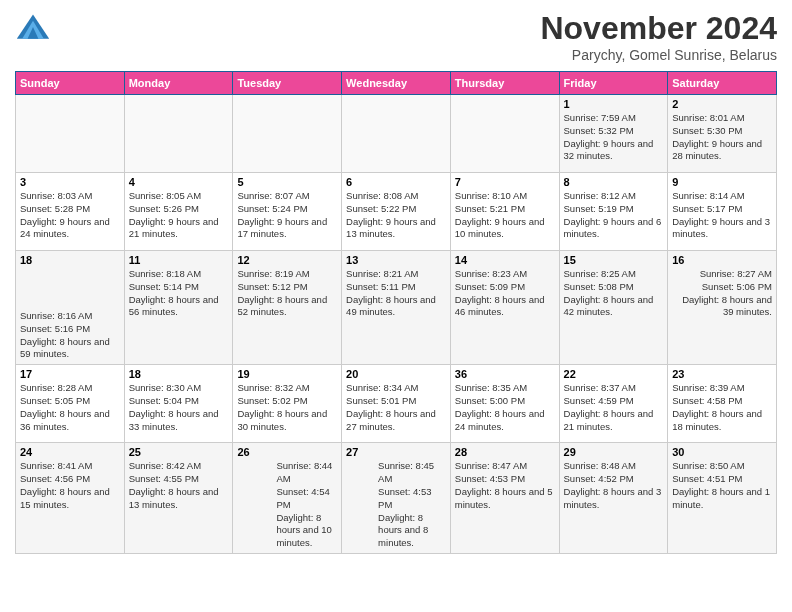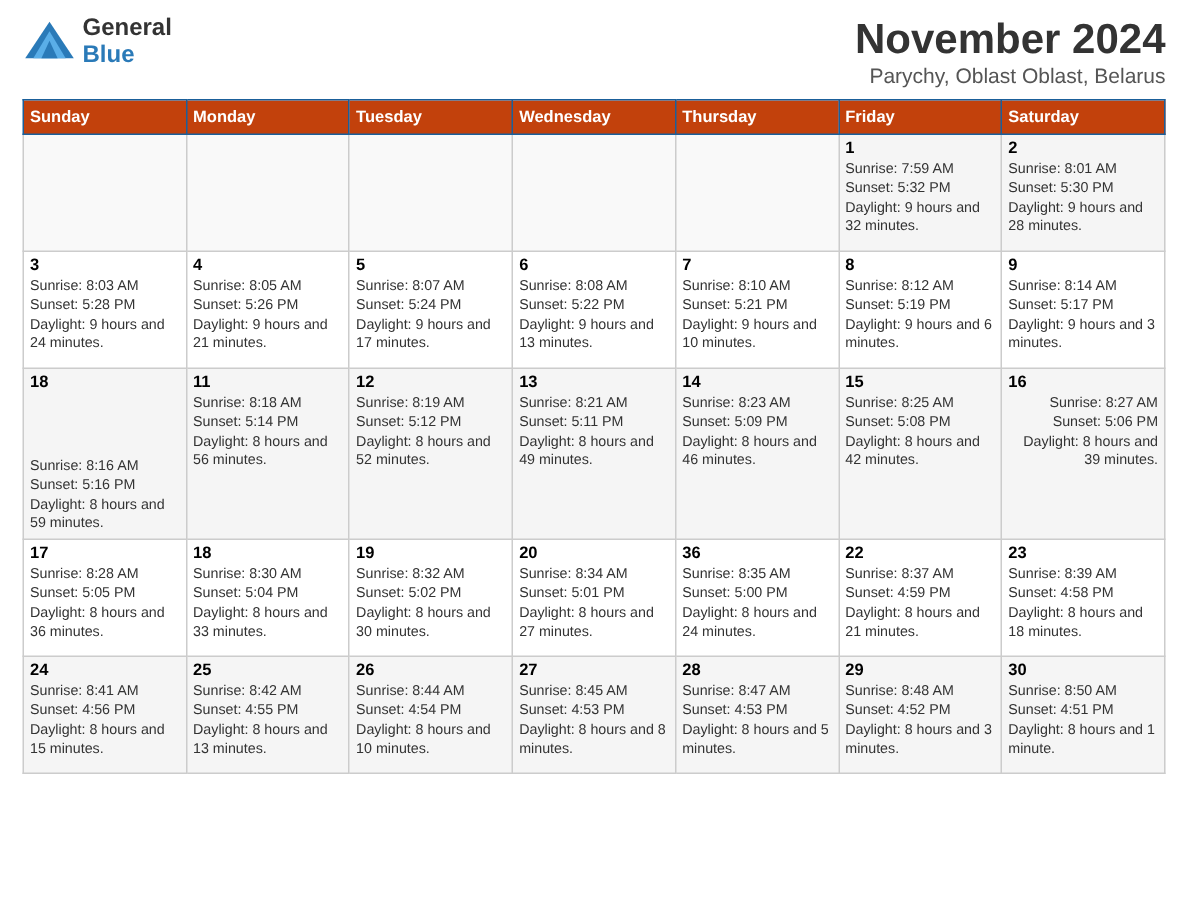--- a/index.html
+++ b/index.html
@@ -41,35 +41,35 @@
       color: #2a7ab8;
     }
     .logo-icon {
       width: 36px;
       height: 36px;
     }
     .title-section {
       text-align: right;
     }
     .month-title {
-      font-size: 28px;
+      font-size: 32px;
       font-weight: bold;
       color: #333;
     }
     .location {
       font-size: 14px;
       color: #555;
     }
     .calendar {
       width: 100%;
       border-collapse: collapse;
       font-size: 10px;
     }
     .calendar thead th {
-      background: #c2410c;
+      background: #ec4899;
       color: white;
       padding: 5px 4px;
       text-align: left;
       font-size: 11px;
       font-weight: bold;
       border: 1px solid #1a5f9a;
     }
     .calendar tbody td {
       border: 1px solid #ccc;
       padding: 3px 4px;
@@ -103,28 +103,24 @@
 <body>
 
 <div class="container">
   <div class="header">
     <div class="logo">
       <svg class="logo-icon" viewBox="0 0 40 40" xmlns="http://www.w3.org/2000/svg">
         <polygon points="20,5 38,32 2,32" fill="#2a7ab8"></polygon>
         <polygon points="20,12 32,32 8,32" fill="#5aaee8"></polygon>
         <polygon points="20,19 26,32 14,32" fill="#2a7ab8"></polygon>
       </svg>
-      <div class="logo-text">
-        <span class="logo-general">General</span>
-        <span class="logo-blue">Blue</span>
-      </div>
     </div>
     <div class="title-section">
       <div class="month-title">November 2024</div>
-      <div class="location">Parychy, Oblast Oblast, Belarus</div>
+      <div class="location">Parychy, Gomel Sunrise, Belarus</div>
     </div>
   </div>
 
   <table class="calendar">
     <thead>
       <tr>
         <th>Sunday</th>
         <th>Monday</th>
         <th>Tuesday</th>
         <th>Wednesday</th>
@@ -293,27 +289,27 @@
 Daylight: 8 hours and 15 minutes.</div>
           </td>
           <td>
             <span class="day-num">25</span>
             <div class="day-info" style="white-space: pre-line;">Sunrise: 8:42 AM
 Sunset: 4:55 PM
 Daylight: 8 hours and 13 minutes.</div>
           </td>
           <td>
             <span class="day-num">26</span>
-            <div class="day-info" style="white-space: pre-line;">Sunrise: 8:44 AM
+            <div class="day-info" style="white-space: pre-line; margin-left: 39px;">Sunrise: 8:44 AM
 Sunset: 4:54 PM
 Daylight: 8 hours and 10 minutes.</div>
           </td>
           <td>
             <span class="day-num">27</span>
-            <div class="day-info" style="white-space: pre-line;">Sunrise: 8:45 AM
+            <div class="day-info" style="white-space: pre-line; margin-left: 32px;">Sunrise: 8:45 AM
 Sunset: 4:53 PM
 Daylight: 8 hours and 8 minutes.</div>
           </td>
           <td>
             <span class="day-num">28</span>
             <div class="day-info" style="white-space: pre-line;">Sunrise: 8:47 AM
 Sunset: 4:53 PM
 Daylight: 8 hours and 5 minutes.</div>
           </td>
           <td>

